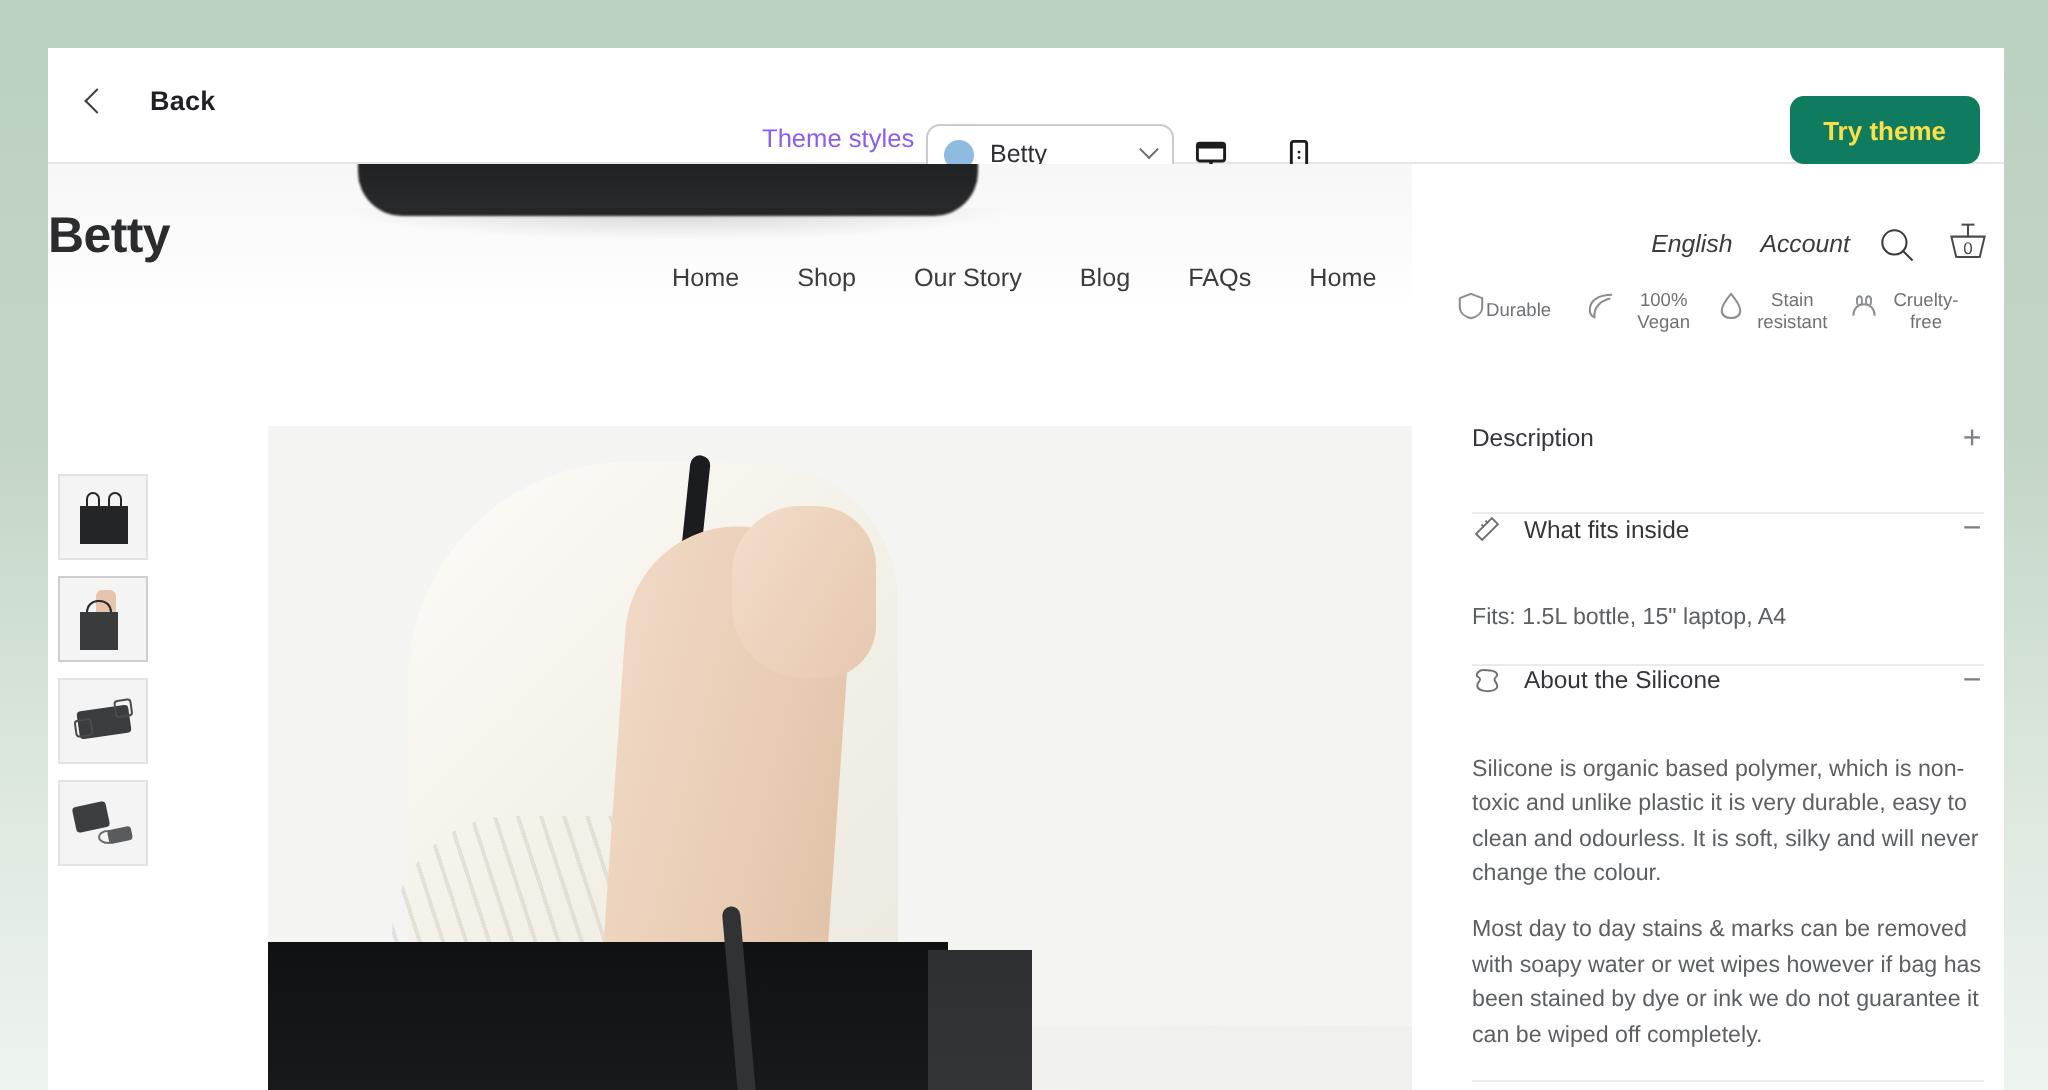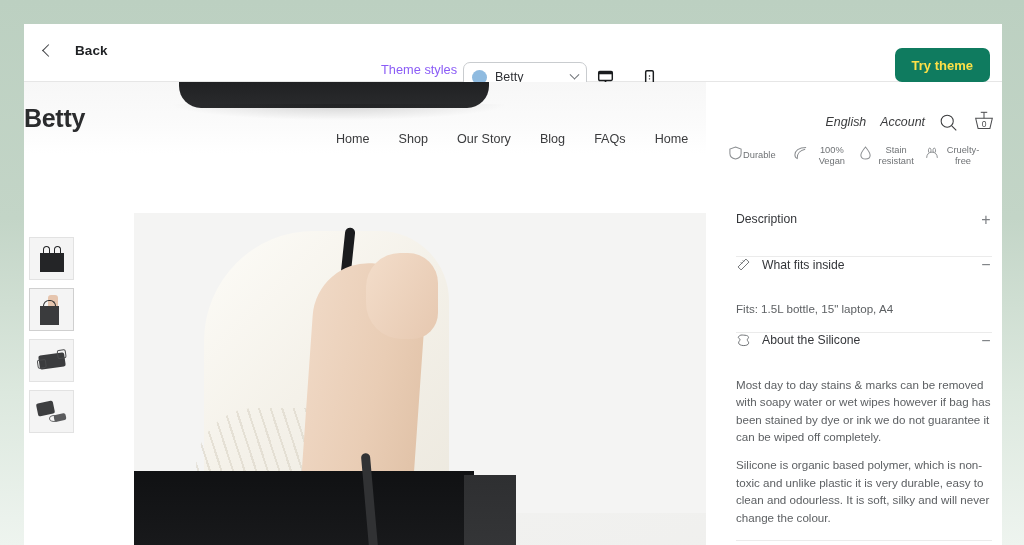--- a/index.html
+++ b/index.html
@@ -490,22 +490,22 @@
             <span>
               <svg width="15" height="15" viewBox="0 0 16 16">
                   <path d="M4.2 2.6 C3 3.4 2.2 4.2 2.6 5.2 C3 6.1 4.3 6 4.3 7 C4.3 8.3 2.4 9.2 2.8 10.8 C3.1 12.2 5 13.2 7.7 13.4 C10.6 13.6 13.3 12.6 13.5 10.8 C13.7 9.3 12 8.6 12 7.2 C12 6.1 13.4 5.8 13.4 4.6 C13.4 3.5 11.8 2.5 9.6 2.4 C7.6 2.3 5.4 1.8 4.2 2.6 Z" fill="none" stroke="#6f7275" stroke-width="1.05"></path>
                 </svg>
             </span>
             <span class="acc-title">About the Silicone</span>
           </span>
           <span class="acc-sign">−</span>
         </div>
         <div class="acc-body">
+          <p>Silicone is organic based polymer, which is non-toxic and unlike plastic it is very durable, easy to clean and odourless. It is soft, silky and will never change the colour.</p>
           <p>Most day to day stains &amp; marks can be removed with soapy water or wet wipes however if bag has been stained by dye or ink we do not guarantee it can be wiped off completely.</p>
-          <p>Silicone is organic based polymer, which is non-toxic and unlike plastic it is very durable, easy to clean and odourless. It is soft, silky and will never change the colour.</p>
         </div>
 
         <div class="acc-row">
           
           
         </div>
 
       </div>
     </div>
   </div>

